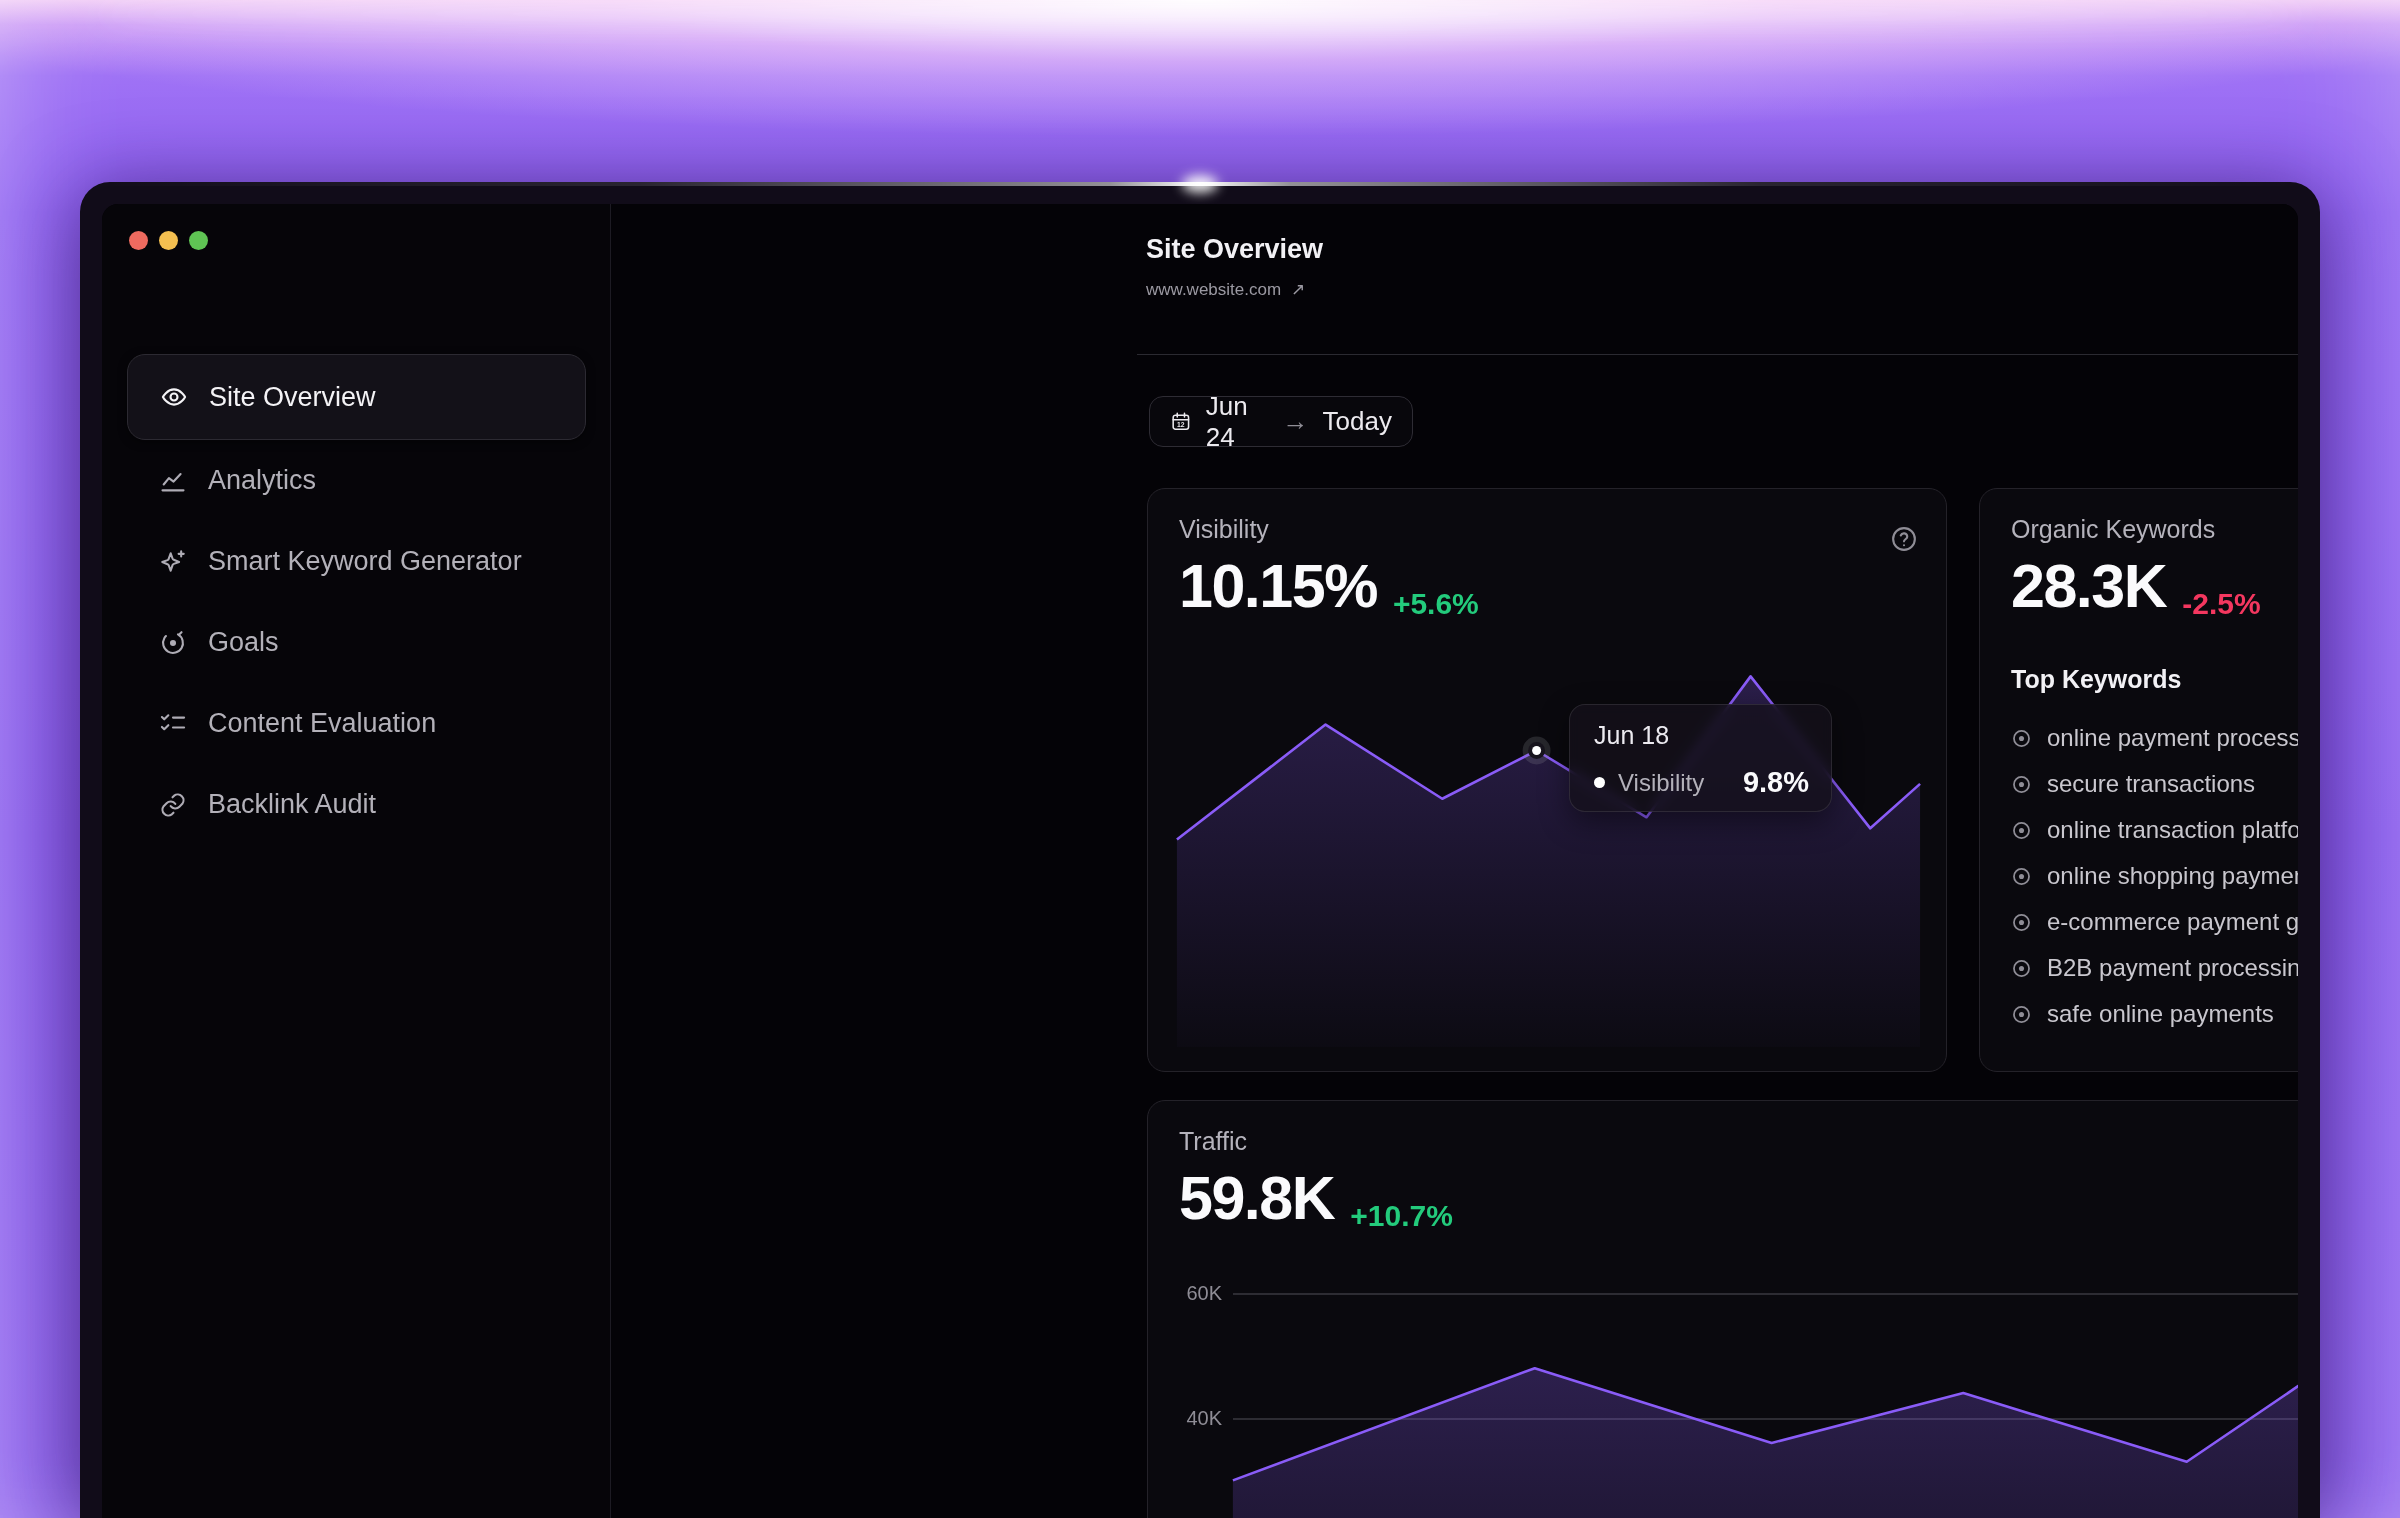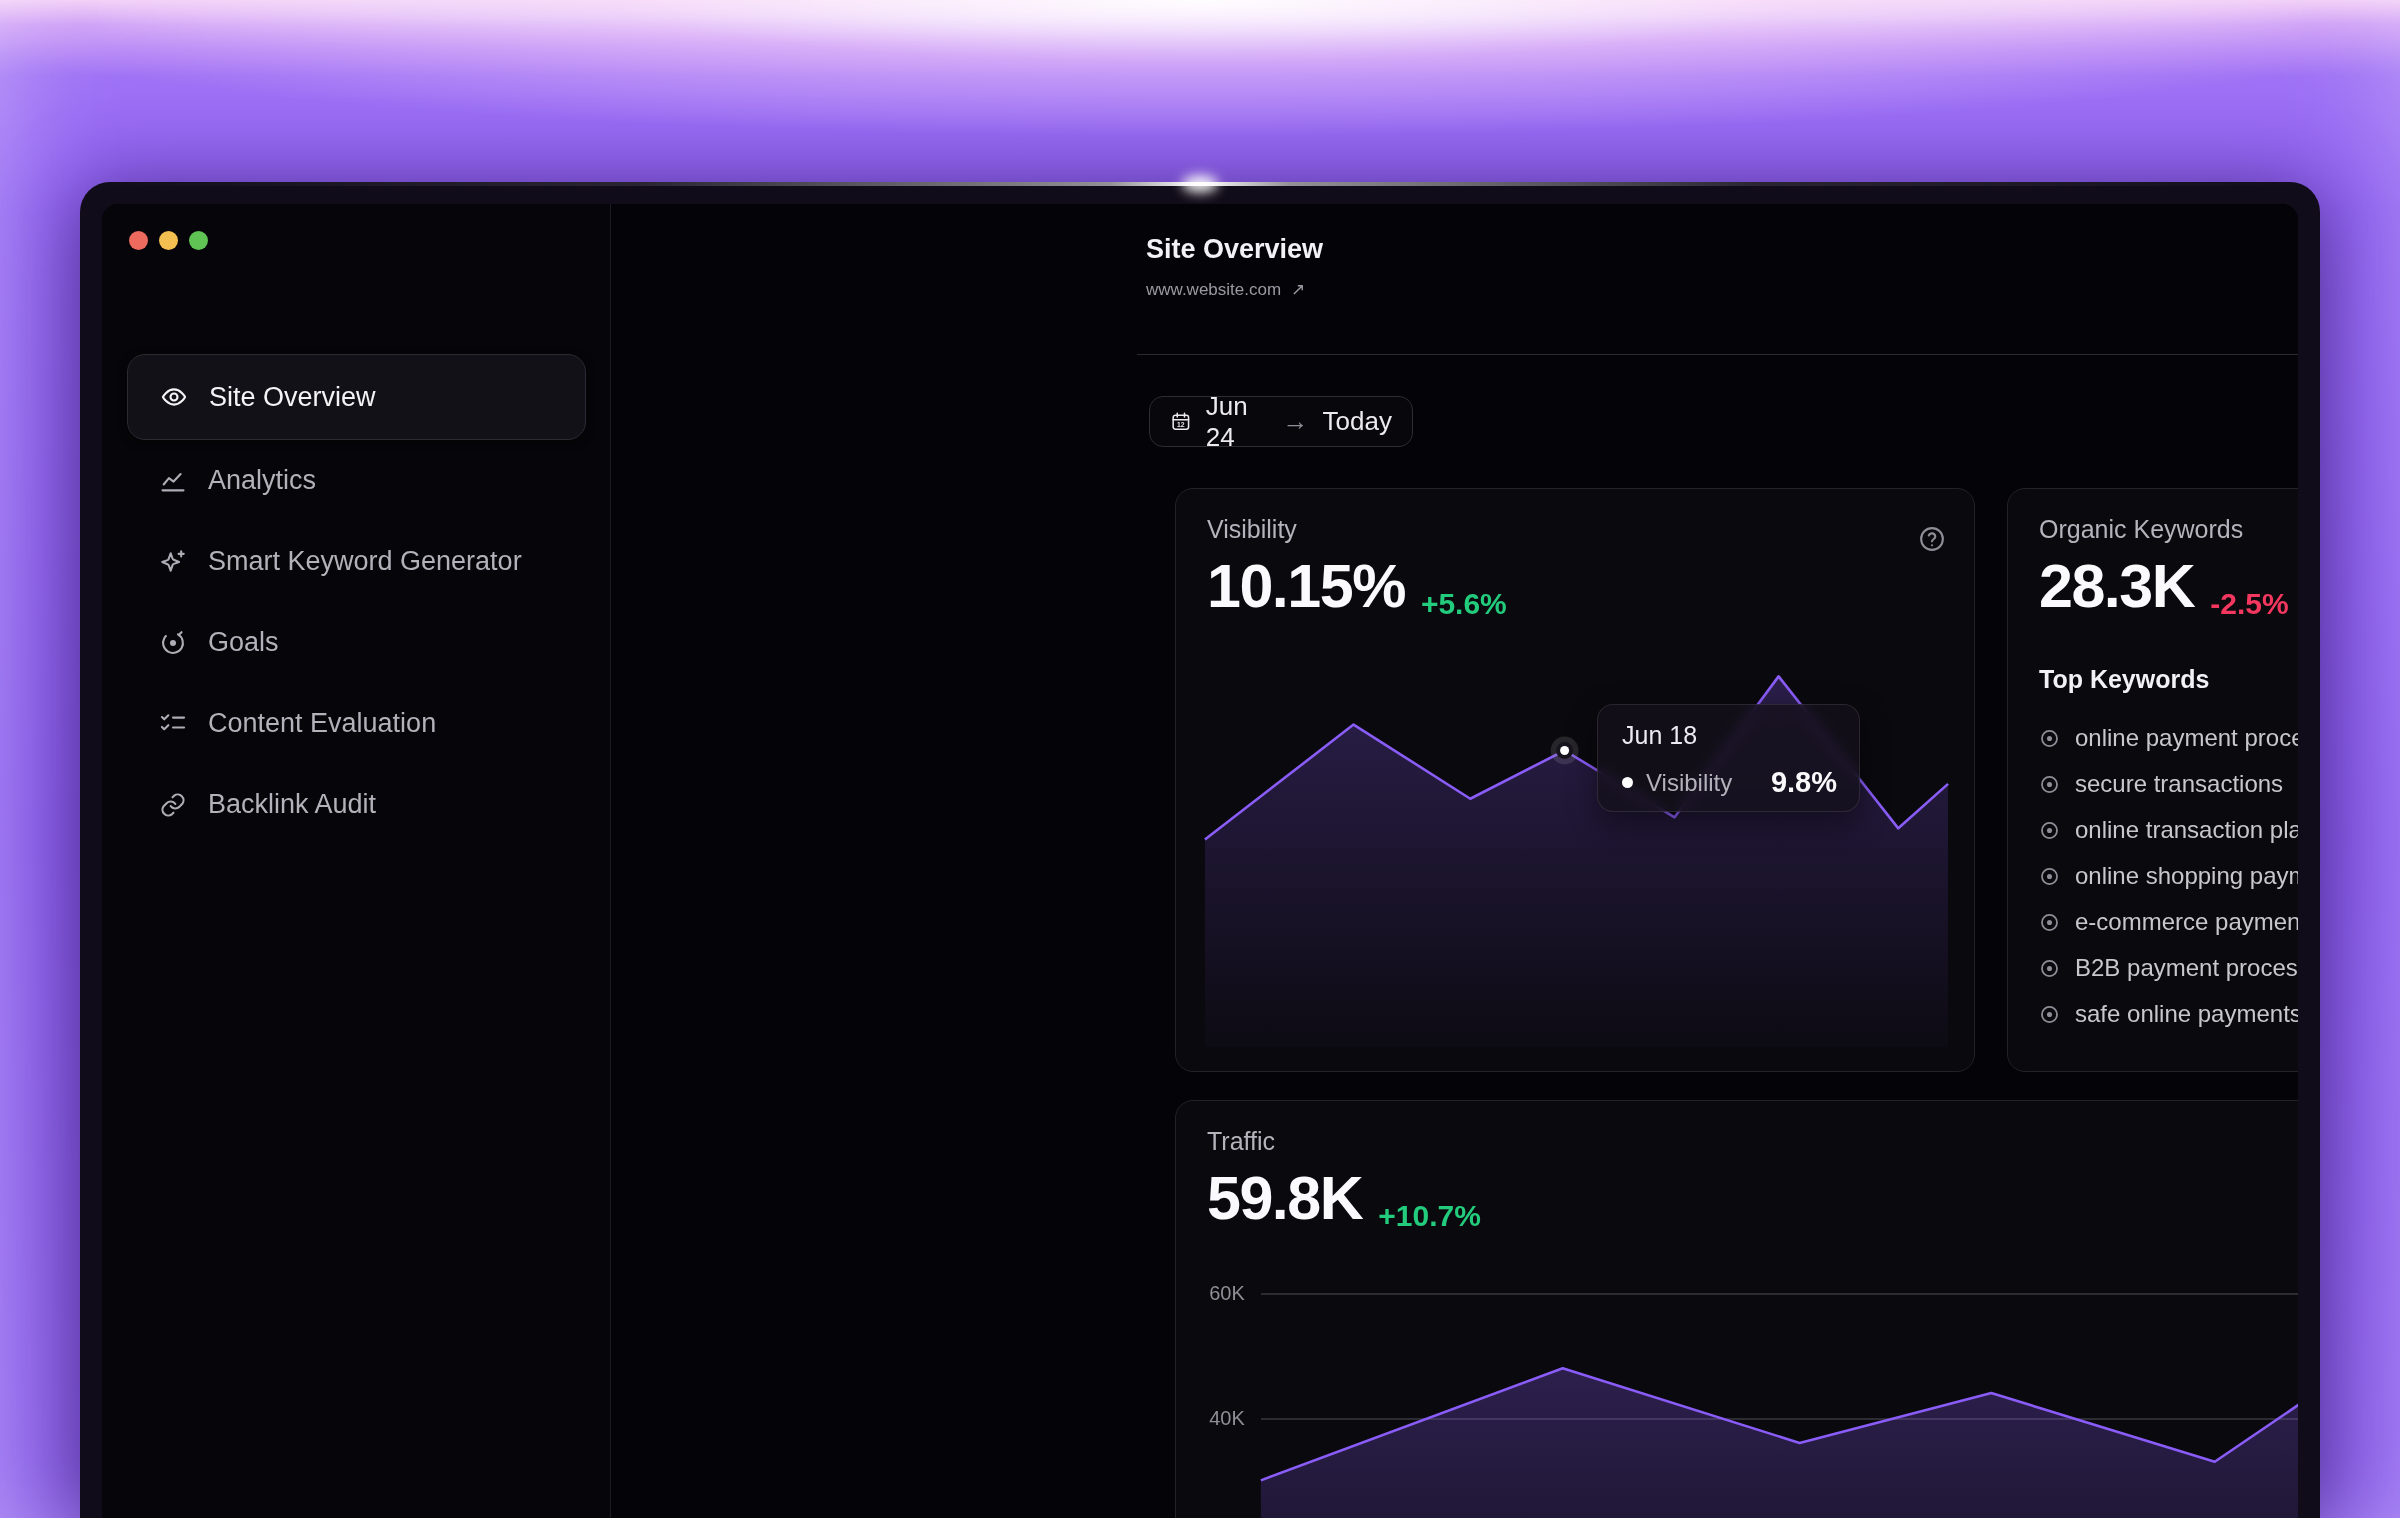--- a/index.html
+++ b/index.html
@@ -43,21 +43,21 @@
   .page-titles{position:absolute;left:535px;top:30px;}
   .page-title{font-size:27px;font-weight:700;color:#f2f1f5;}
   .page-url{margin-top:14px;font-size:17px;color:#9b99a2;display:flex;gap:10px;align-items:center;cursor:pointer;}
   .hdr-divider{position:absolute;left:526px;top:150px;width:1642px;height:1px;background:#2b2a31;}
   
   .date-btn{position:absolute;left:538px;top:192px;width:264px;height:51px;border-radius:14px;
     border:1px solid #2e2c34;display:flex;align-items:center;gap:14px;padding:0 20px;
     box-sizing:border-box;color:#eceaef;font-size:26px;font-weight:500;cursor:pointer;background:#08070c;}
   .date-btn .arrow{color:#8f8d96;font-size:26px;}
   
-  .card{position:absolute;background:#0a090e;border:1px solid #242229;border-radius:18px;box-sizing:border-box;margin-left:28px;}
+  .card{position:absolute;background:#0a090e;border:1px solid #242229;border-radius:18px;box-sizing:border-box;}
   .card-vis{left:536px;top:284px;width:800px;height:584px;overflow:hidden;}
   .card-org{left:1368px;top:284px;width:800px;height:584px;}
   .card-traffic{left:536px;top:896px;width:1632px;height:660px;overflow:hidden;}
   .card-title{position:absolute;left:31px;top:26px;font-size:25px;color:#b5b3bc;}
   .help-btn{position:absolute;right:28px;top:36px;width:28px;height:28px;color:#8f8d96;cursor:pointer;}
   .help-btn svg{width:28px;height:28px;}
   .metric{position:absolute;left:31px;top:62px;display:flex;align-items:flex-end;gap:16px;}
   .metric .big{font-size:61px;font-weight:700;letter-spacing:-1.5px;color:#fafafc;}
   .metric .delta{font-size:30px;font-weight:600;}
   .delta.up{color:#23cb7c;}
@@ -74,21 +74,21 @@
   .tt-label{font-size:24px;color:#b3b1ba;}
   .tt-val{margin-left:auto;font-size:29px;font-weight:700;color:#fafafc;}
   
   .kw-title{position:absolute;left:31px;top:176px;font-size:25px;font-weight:700;color:#f2f1f5;}
   .kw-list{position:absolute;left:31px;right:28px;top:226px;}
   .kw-row{height:46px;display:flex;align-items:center;gap:15px;}
   .kw-row .kicon{width:21px;height:21px;color:#8f8d96;flex:0 0 21px;}
   .kicon svg{width:100%;height:100%;}
   .kw-row .kw-text{font-size:24px;color:#c9c7ce;}
   
-  .tick{position:absolute;width:46px;text-align:center;font-size:20px;color:#8f8d96;}
+  .tick{position:absolute;width:46px;text-align:right;font-size:20px;color:#8f8d96;}
   .gline{position:absolute;left:85px;width:1511px;height:2px;background:#2d2c33;}
 </style>
 </head>
 <body>
 
 <div class="stage">
   <div class="backdrop"></div>
   <div class="glow-line"></div>
 
   <div class="window">

